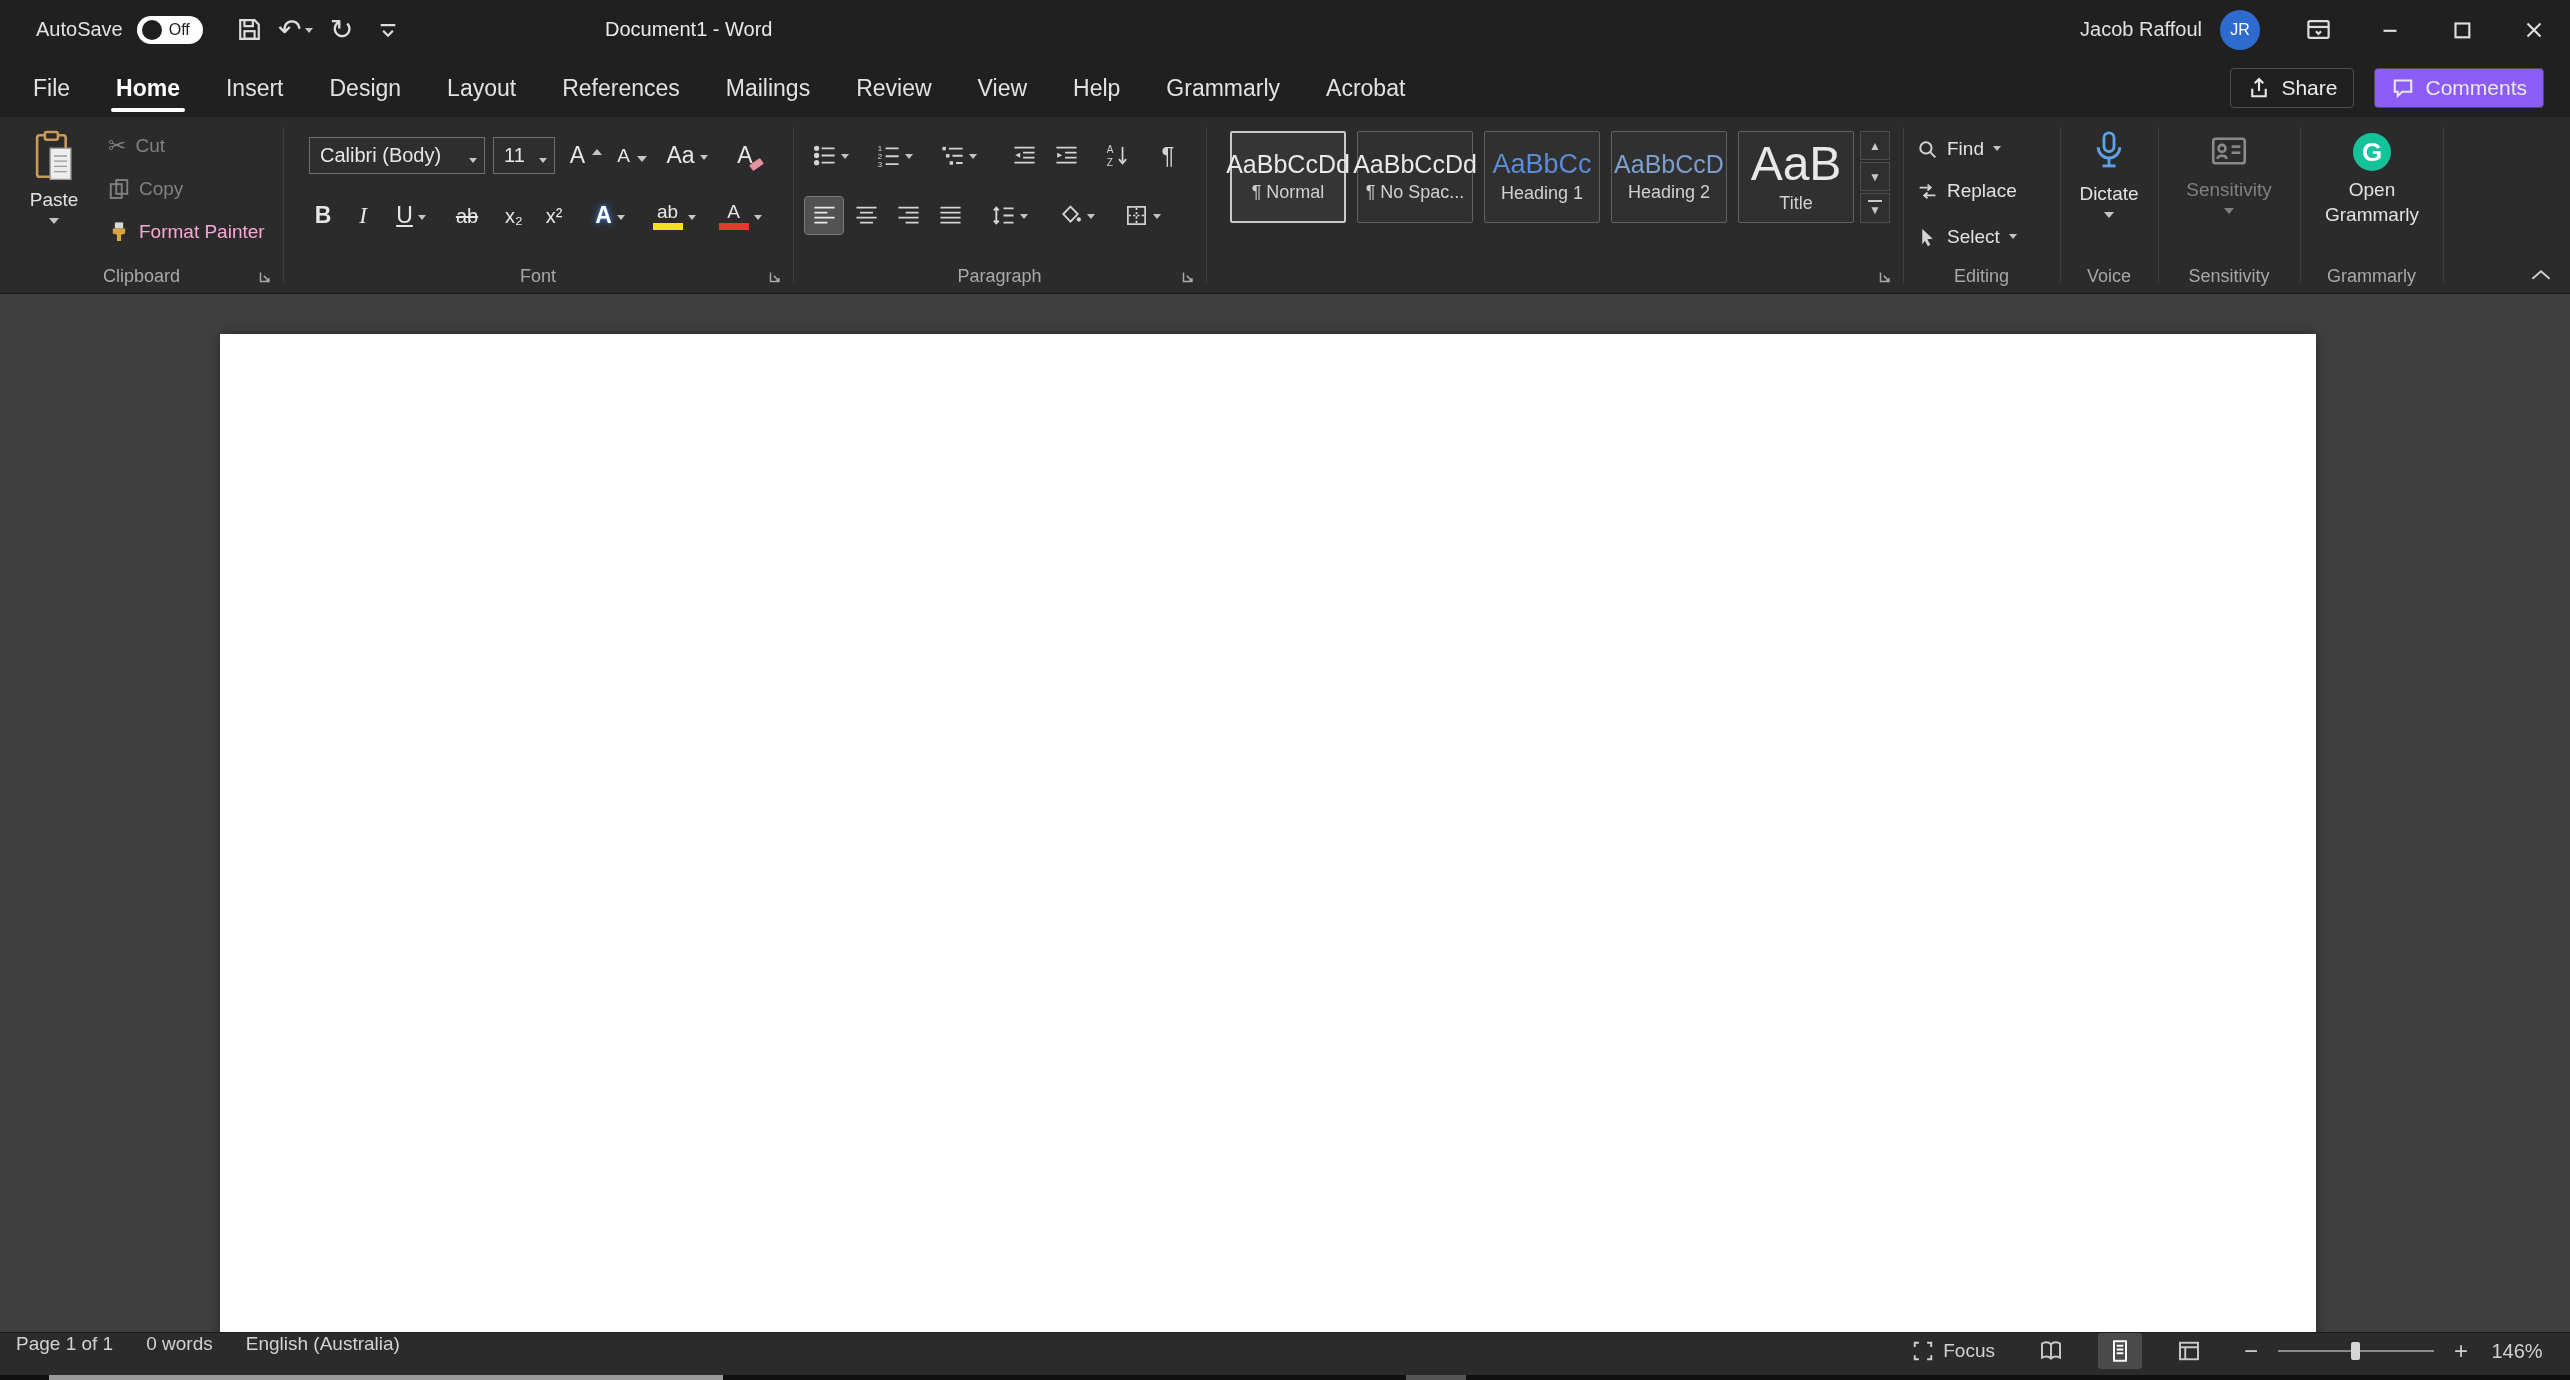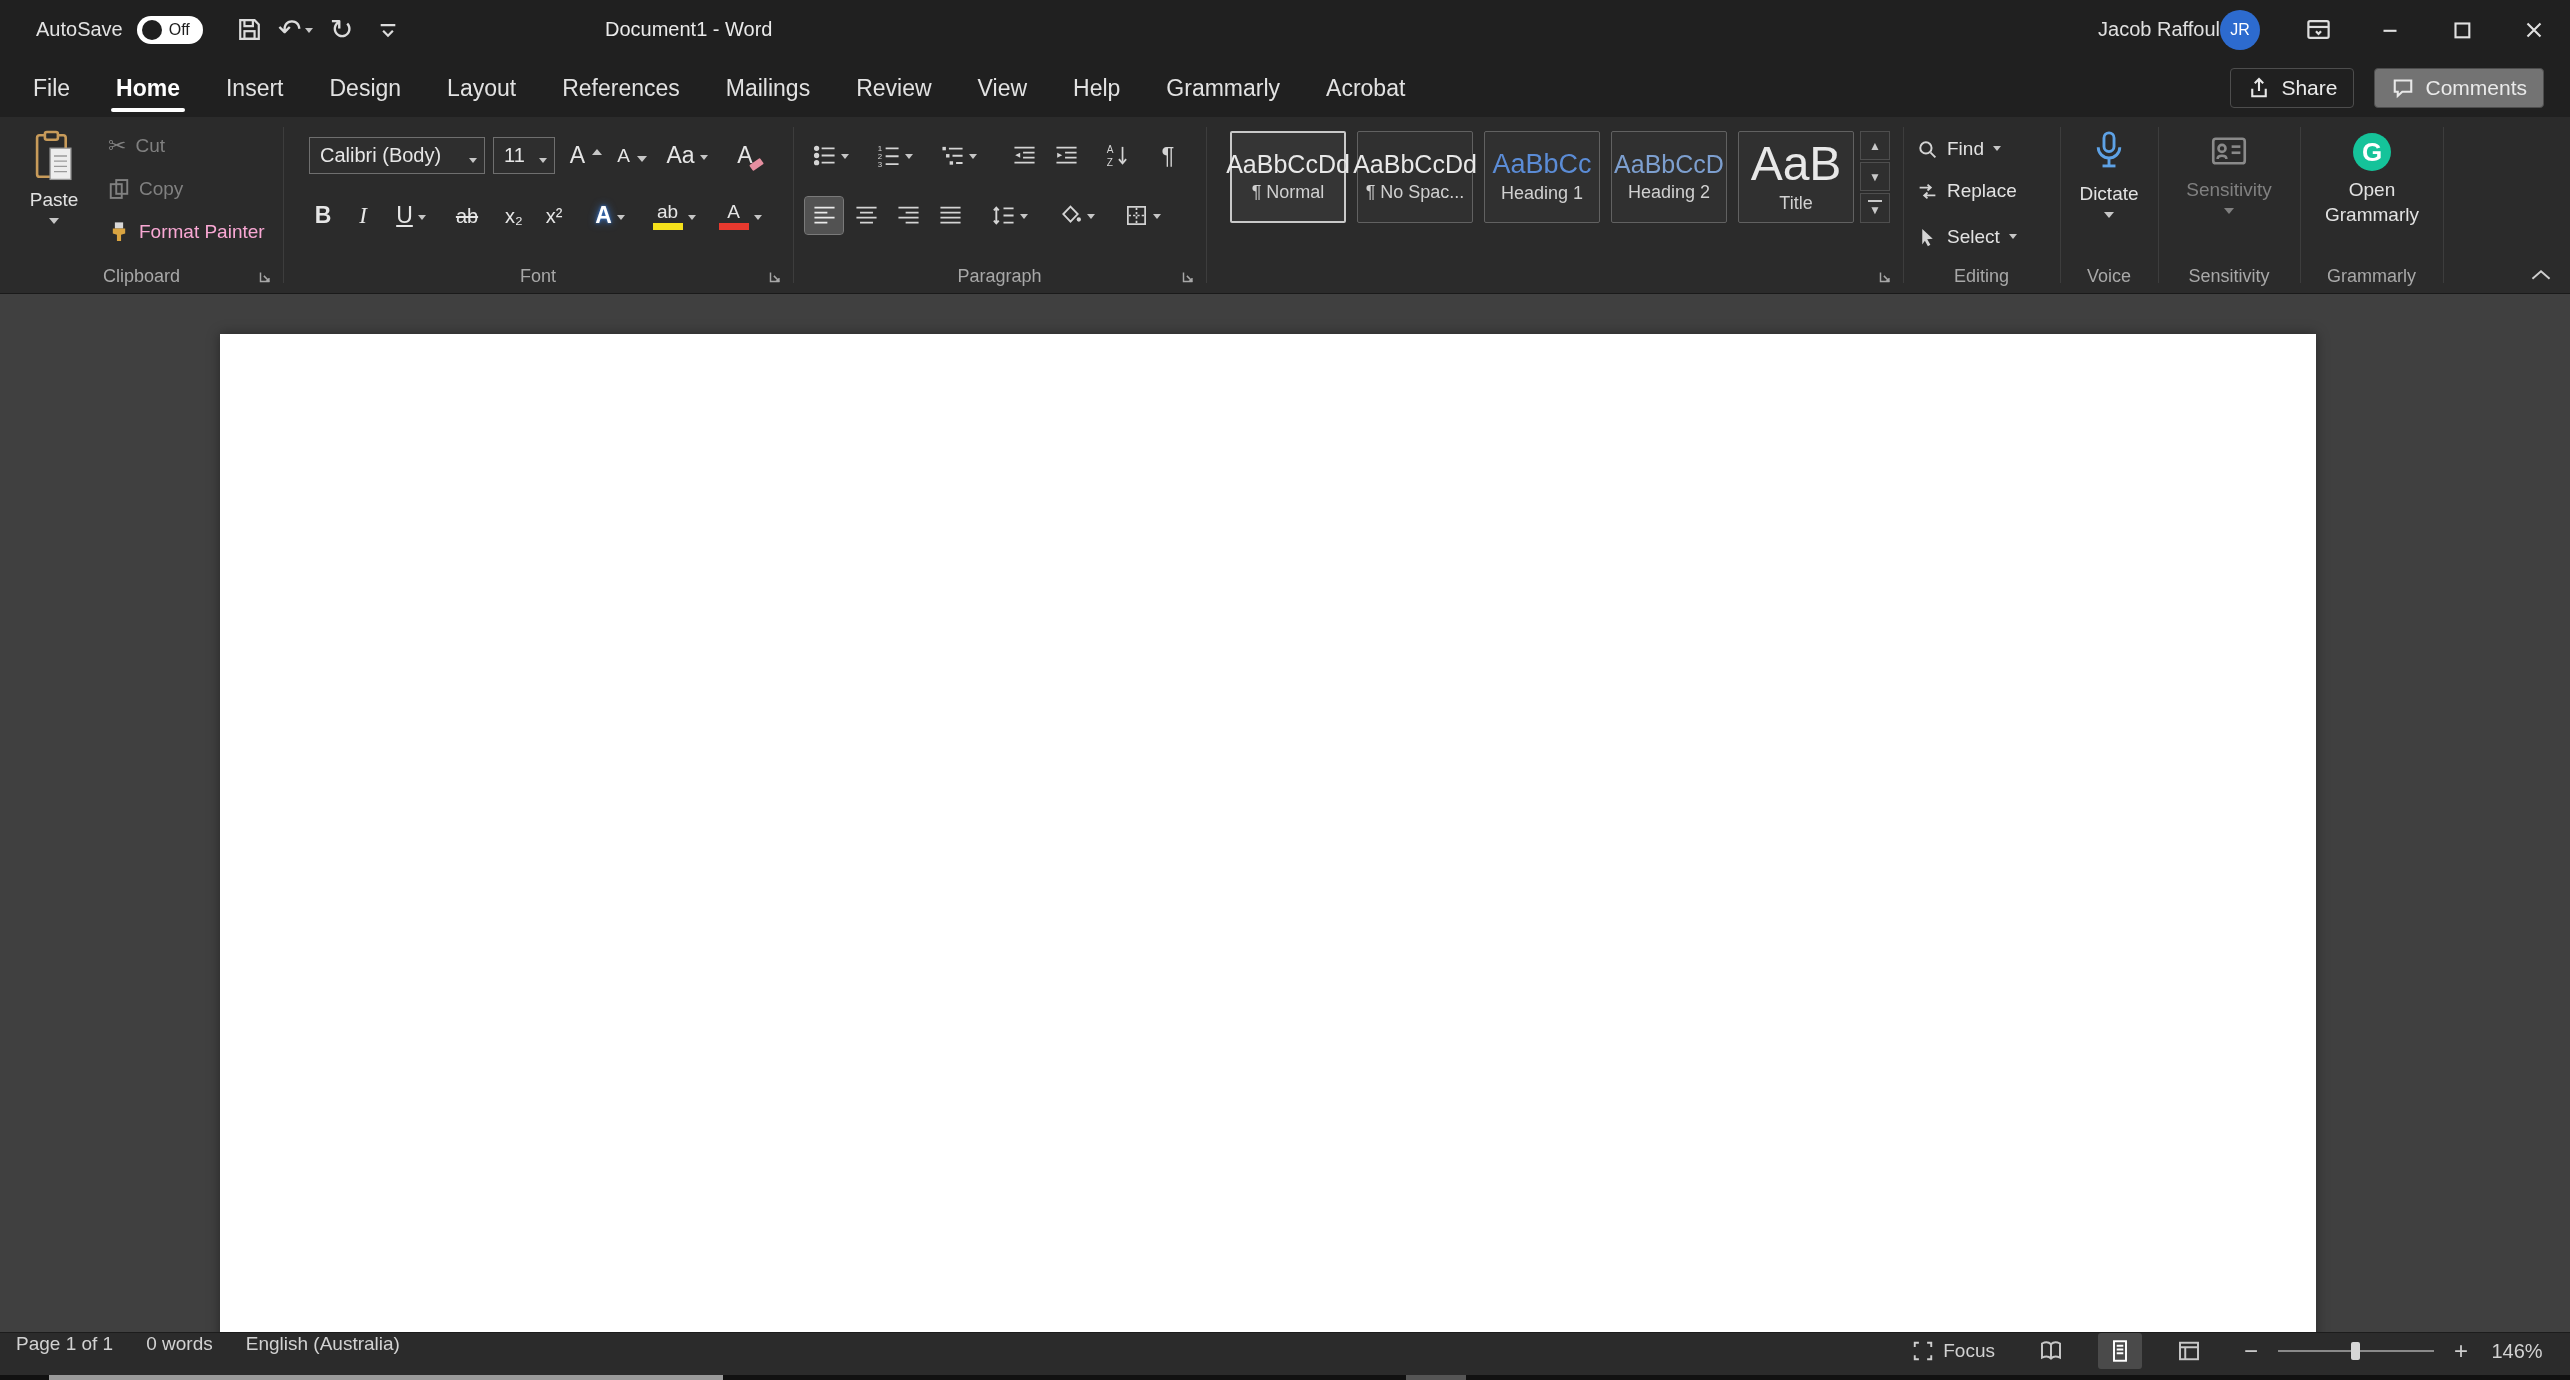--- a/index.html
+++ b/index.html
@@ -15,34 +15,34 @@
   .autosave { display:flex; align-items:center; gap:14px; font-size:20px; color:#e3e3e3; }
   .pill { width:66px; height:28px; background:#ffffff; border-radius:15px; display:flex; align-items:center; gap:7px; padding-left:5px; color:#1f1f1f; font-size:16px; }
   .pill .dot { width:20px; height:20px; background:#1f1f1f; border-radius:50%; }
   .qat-btn { min-width:46px; height:59px; display:flex; align-items:center; justify-content:center; color:#dcdcdc; cursor:pointer; }
   .glyph-28 { font-size:28px; line-height:1; }
   .doc-title { position:absolute; left:605px; top:0; height:59px; display:flex; align-items:center; font-size:20px; color:#eaeaea; }
   .searchbox { position:absolute; left:964px; top:11px; width:644px; height:37px; background:#3d3f40; border-radius:4px; display:flex; align-items:center; padding-left:28px; gap:20px; }
   .search-input { background:transparent; border:none; outline:none; color:#dedede; font-size:20px; font-family:inherit; width:480px; }
   .search-input::placeholder { color:#d6d6d6; opacity:1; }
   .tb-right { position:absolute; right:0; top:0; height:59px; display:flex; align-items:center; }
-  .user-name { font-size:20px; color:#e0e0e0; }
+  .user-name { font-size:20px; color:#e0e0e0; margin-right:18px; }
   .avatar { width:40px; height:40px; border-radius:50%; background:#2d6bcf; color:#fff; font-size:16px; display:flex; align-items:center; justify-content:center; margin-right:22px; }
   .tb-icon-btn { width:72px; height:59px; display:flex; align-items:center; justify-content:center; color:#dedede; cursor:pointer; }
 
   
   .tabsrow { position:absolute; top:59px; left:0; right:0; height:58px; background:#202020; display:flex; align-items:stretch; z-index:15; }
   .tabs { display:flex; padding-left:10px; }
   .tab { position:relative; display:flex; align-items:center; padding:0 23px; font-size:23px; color:#e2e2e2; cursor:pointer; white-space:nowrap; }
   .tab.selected { color:#ffffff; font-weight:700; }
   .tab.selected::after { content:""; position:absolute; left:18px; right:18px; bottom:5px; height:4px; background:#ffffff; border-radius:2px; }
   .tabsrow-right { margin-left:auto; display:flex; align-items:center; gap:20px; padding-right:26px; }
   .pill-btn { display:flex; align-items:center; gap:10px; font-size:21px; color:#eaeaea; padding:7px 16px; border-radius:4px; cursor:pointer; }
   .share-btn { border:1px solid #4d4d4d; }
-  .comments-btn { background:#737373; border:1px solid #4d4d4d; }
+  .comments-btn { background:#8b5cf6; border:1px solid #4d4d4d; }
 
   
   .ribbon { position:absolute; top:117px; left:0; right:0; height:177px; background:#2b2b2b; border-bottom:1px solid #1a1a1a; z-index:10; }
   .rgroup { position:absolute; top:0; height:100%; }
   .rsep { position:absolute; top:10px; bottom:10px; width:1px; background:#3d3d3d; }
   .glabel { position:absolute; bottom:6px; left:0; right:0; text-align:center; font-size:18px; color:#a8a8a8; white-space:nowrap; }
   .launcher { position:absolute; bottom:4px; right:6px; width:24px; height:24px; display:flex; align-items:center; justify-content:center; cursor:pointer; }
   .bigbtn { position:absolute; display:flex; flex-direction:column; align-items:center; gap:7px; padding-top:8px; border-radius:4px; font-size:19px; color:#e2e2e2; cursor:pointer; text-align:center; }
   .sbtn { position:absolute; height:34px; display:flex; align-items:center; gap:9px; font-size:19px; padding:0 6px; border-radius:3px; color:#f9a8d4; cursor:pointer; white-space:nowrap; }
   .ibtn { position:absolute; height:37px; display:flex; align-items:center; justify-content:center; gap:5px; border-radius:3px; cursor:pointer; }

